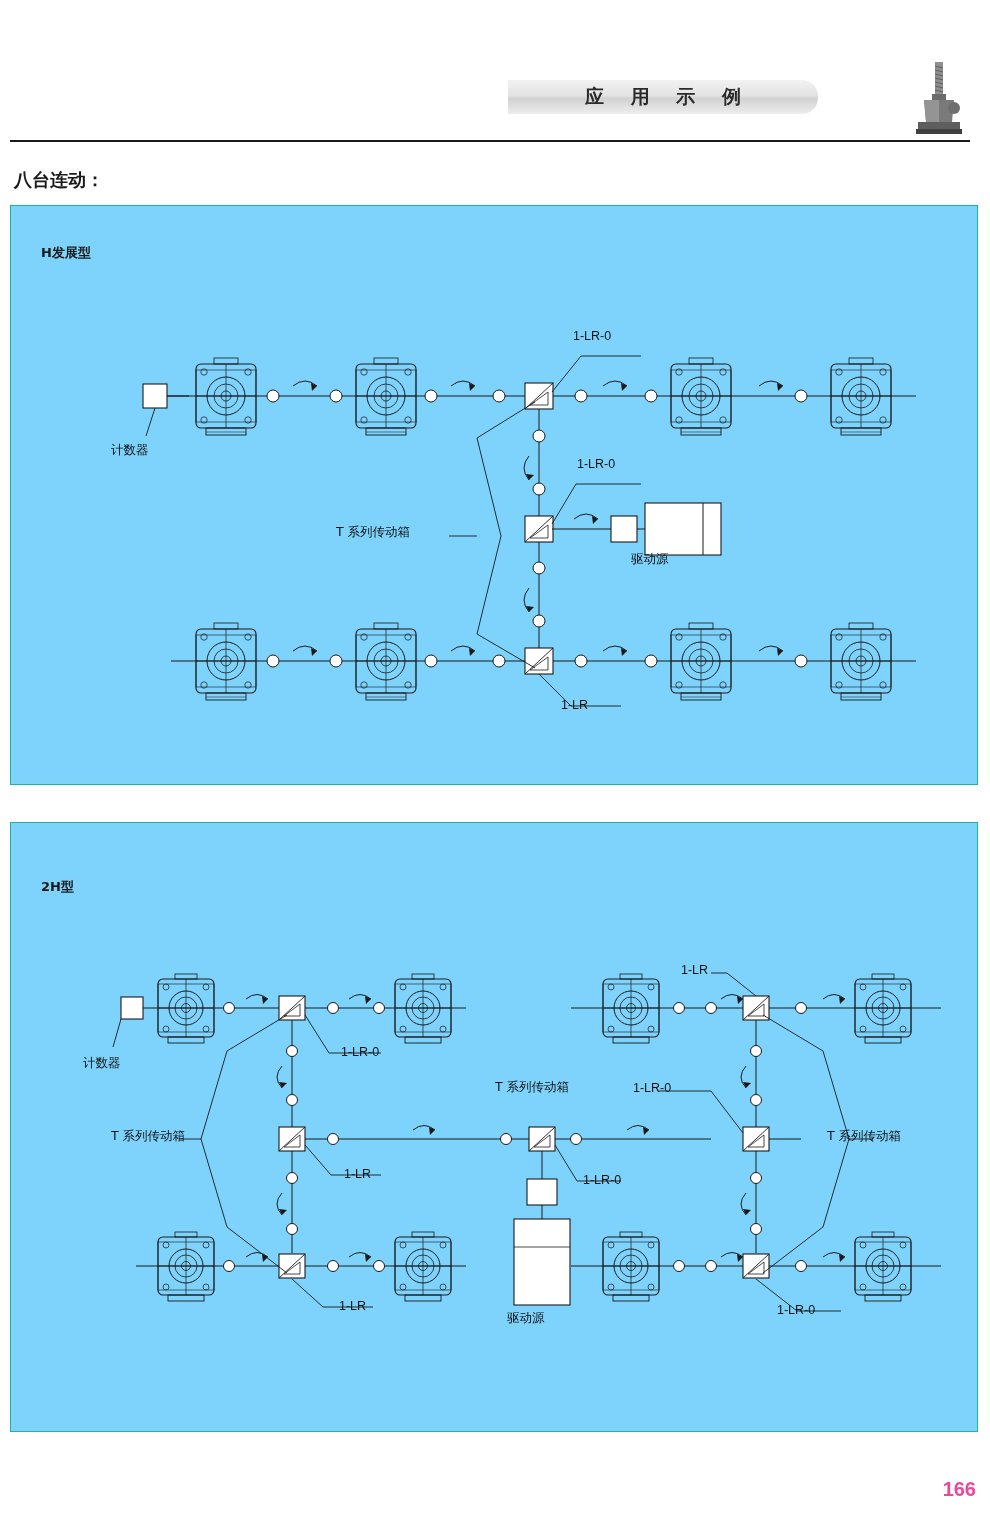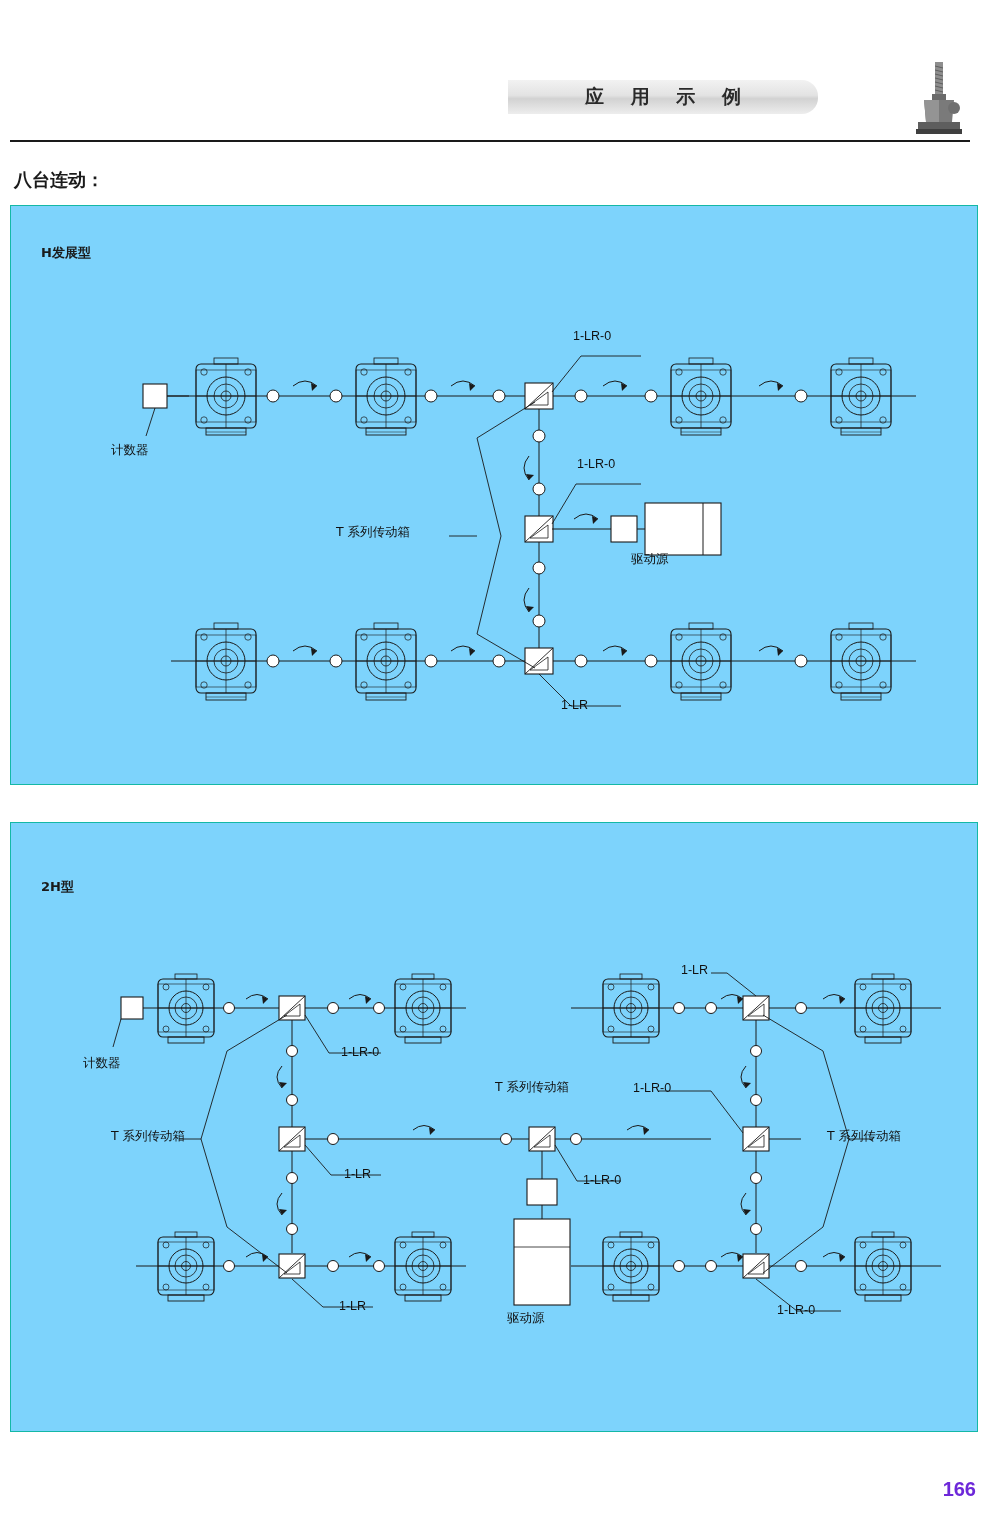--- a/index.html
+++ b/index.html
@@ -40,21 +40,21 @@
 
   
   .panel{
     position:absolute;border:1px solid #14b8a6;background:#7dd3fc;
   }
   #panel-h{left:10px;top:205px;width:966px;height:578px;}
   #panel-2h{left:10px;top:810px;width:966px;height:608px;margin-top:12px;}
   .panel-label{position:absolute;font-size:13px;font-weight:bold;}
 
   .pagenum{
-    position:absolute;right:14px;top:1478px;font-size:20px;color:#6d28d9;font-weight:bold;
+    position:absolute;right:14px;top:1478px;font-size:20px;color:#ec4899;font-weight:bold;
   }
 
   svg{position:absolute;left:0;top:0;overflow:visible;}
   .lbl{
     position:absolute;font-size:12.5px;color:#111;white-space:nowrap;text-align:right;
   }
 </style>
 </head>
 <body>
 

